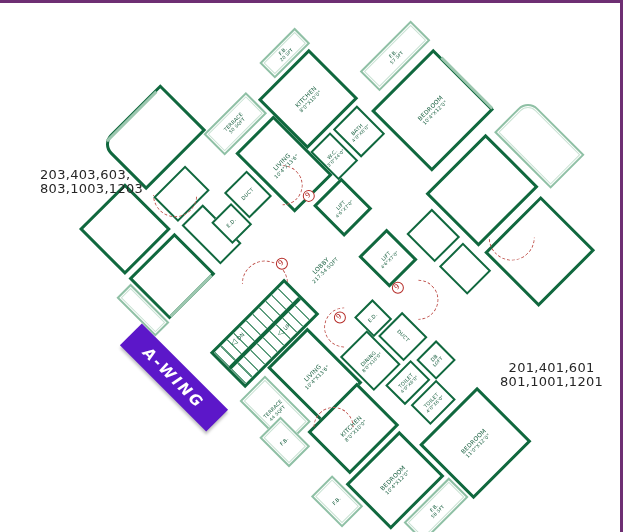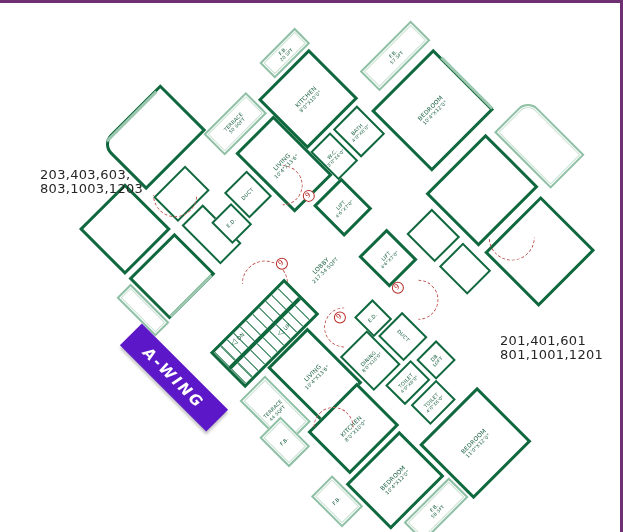--- a/index.html
+++ b/index.html
@@ -256,19 +256,19 @@
     <div class="dmark" style="left:310px;top:208px;">9</div>
     <div class="dmark" style="left:243px;top:237px;">9</div>
     <div class="dmark" style="left:246px;top:316px;">9</div>
     <div class="dmark" style="left:308px;top:336px;">9</div>
   </div>
 
   <div class="unitlbl" style="left:40px;top:168px;">
     <span>203,403,603,</span>
       <span>803,1003,1203</span>
   </div>
-  <div class="unitlbl" style="left:500px;top:334px;">
+  <div class="unitlbl" style="left:500px;top:361px;text-align:center;">
     <span>201,401,601</span>
       <span>801,1001,1201</span>
   </div>
 
   <div class="banner">A-WING</div>
 </div>
 
 </body></html>

